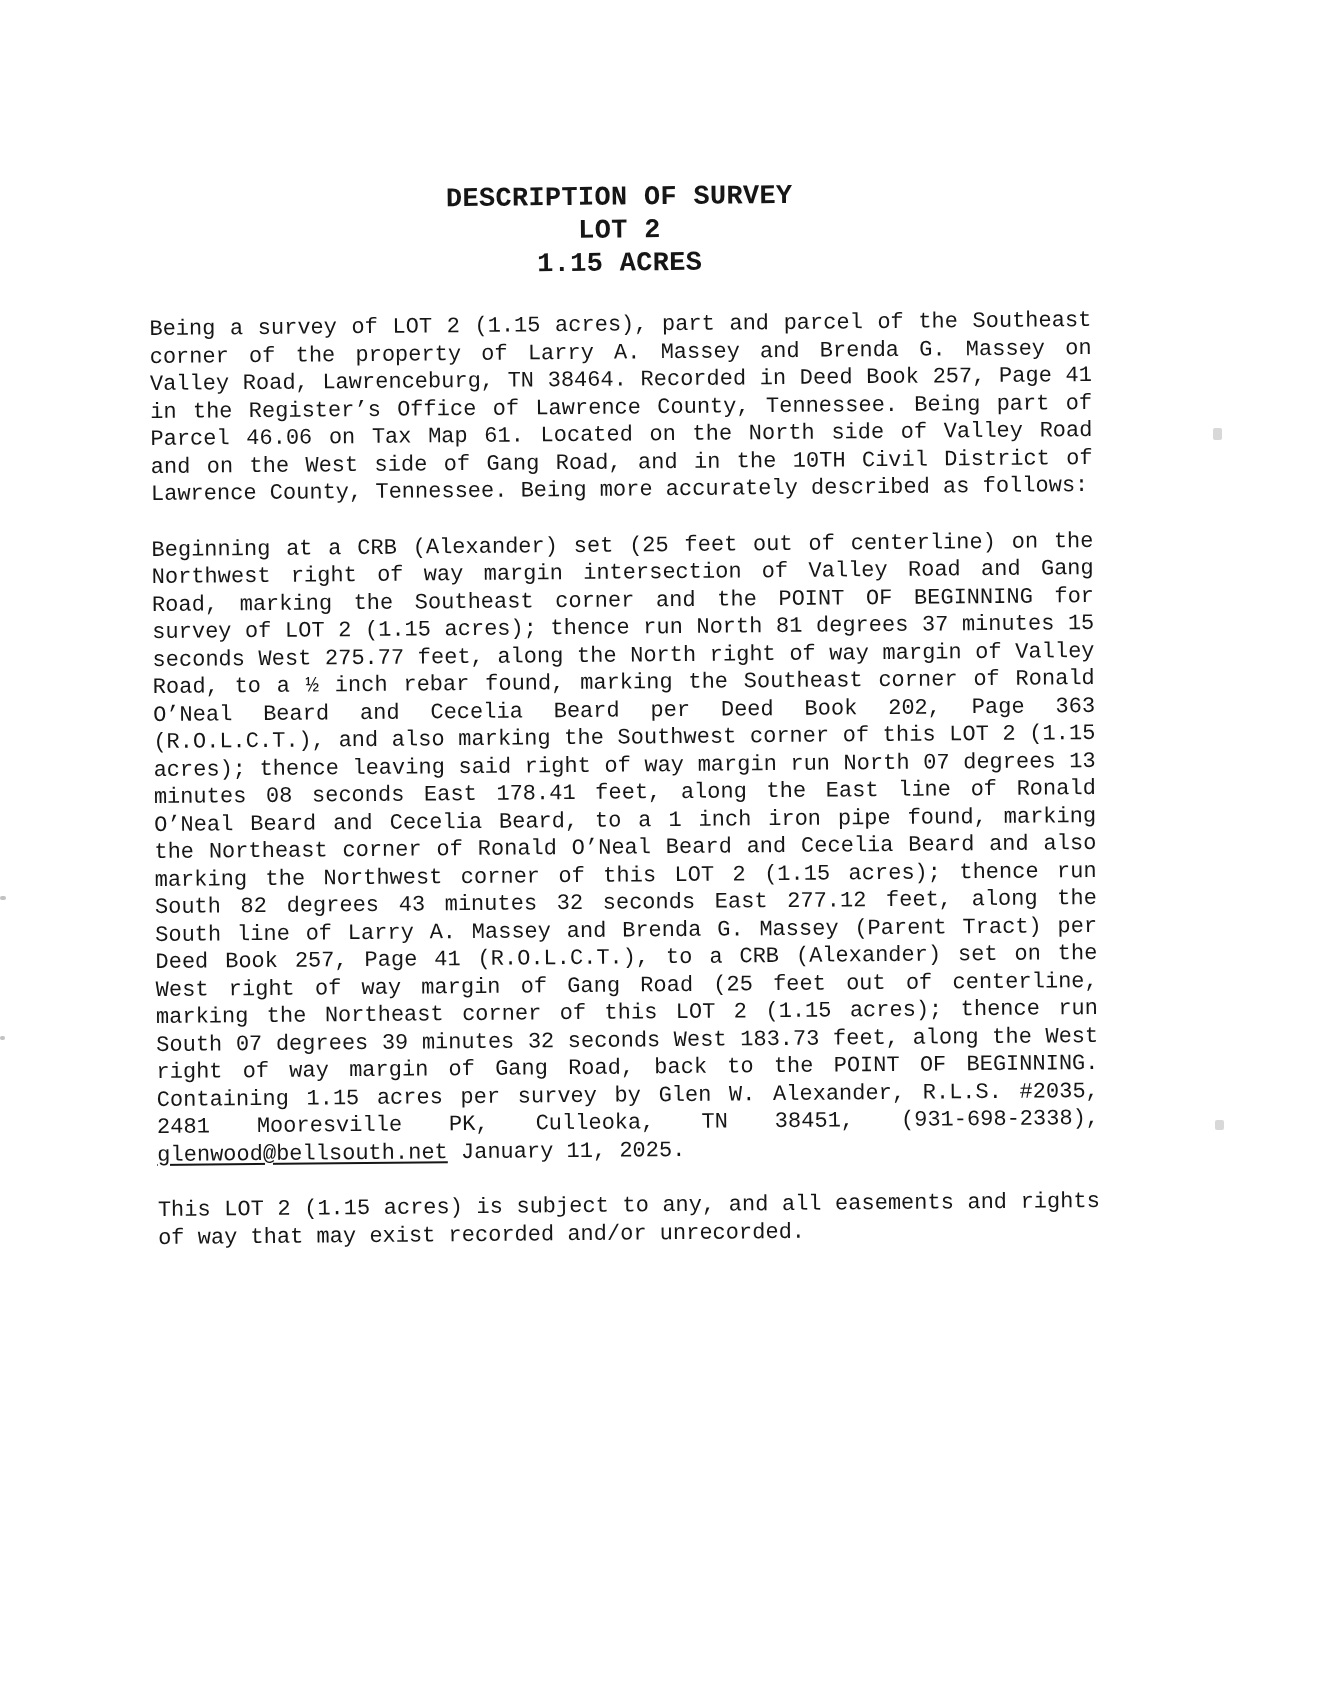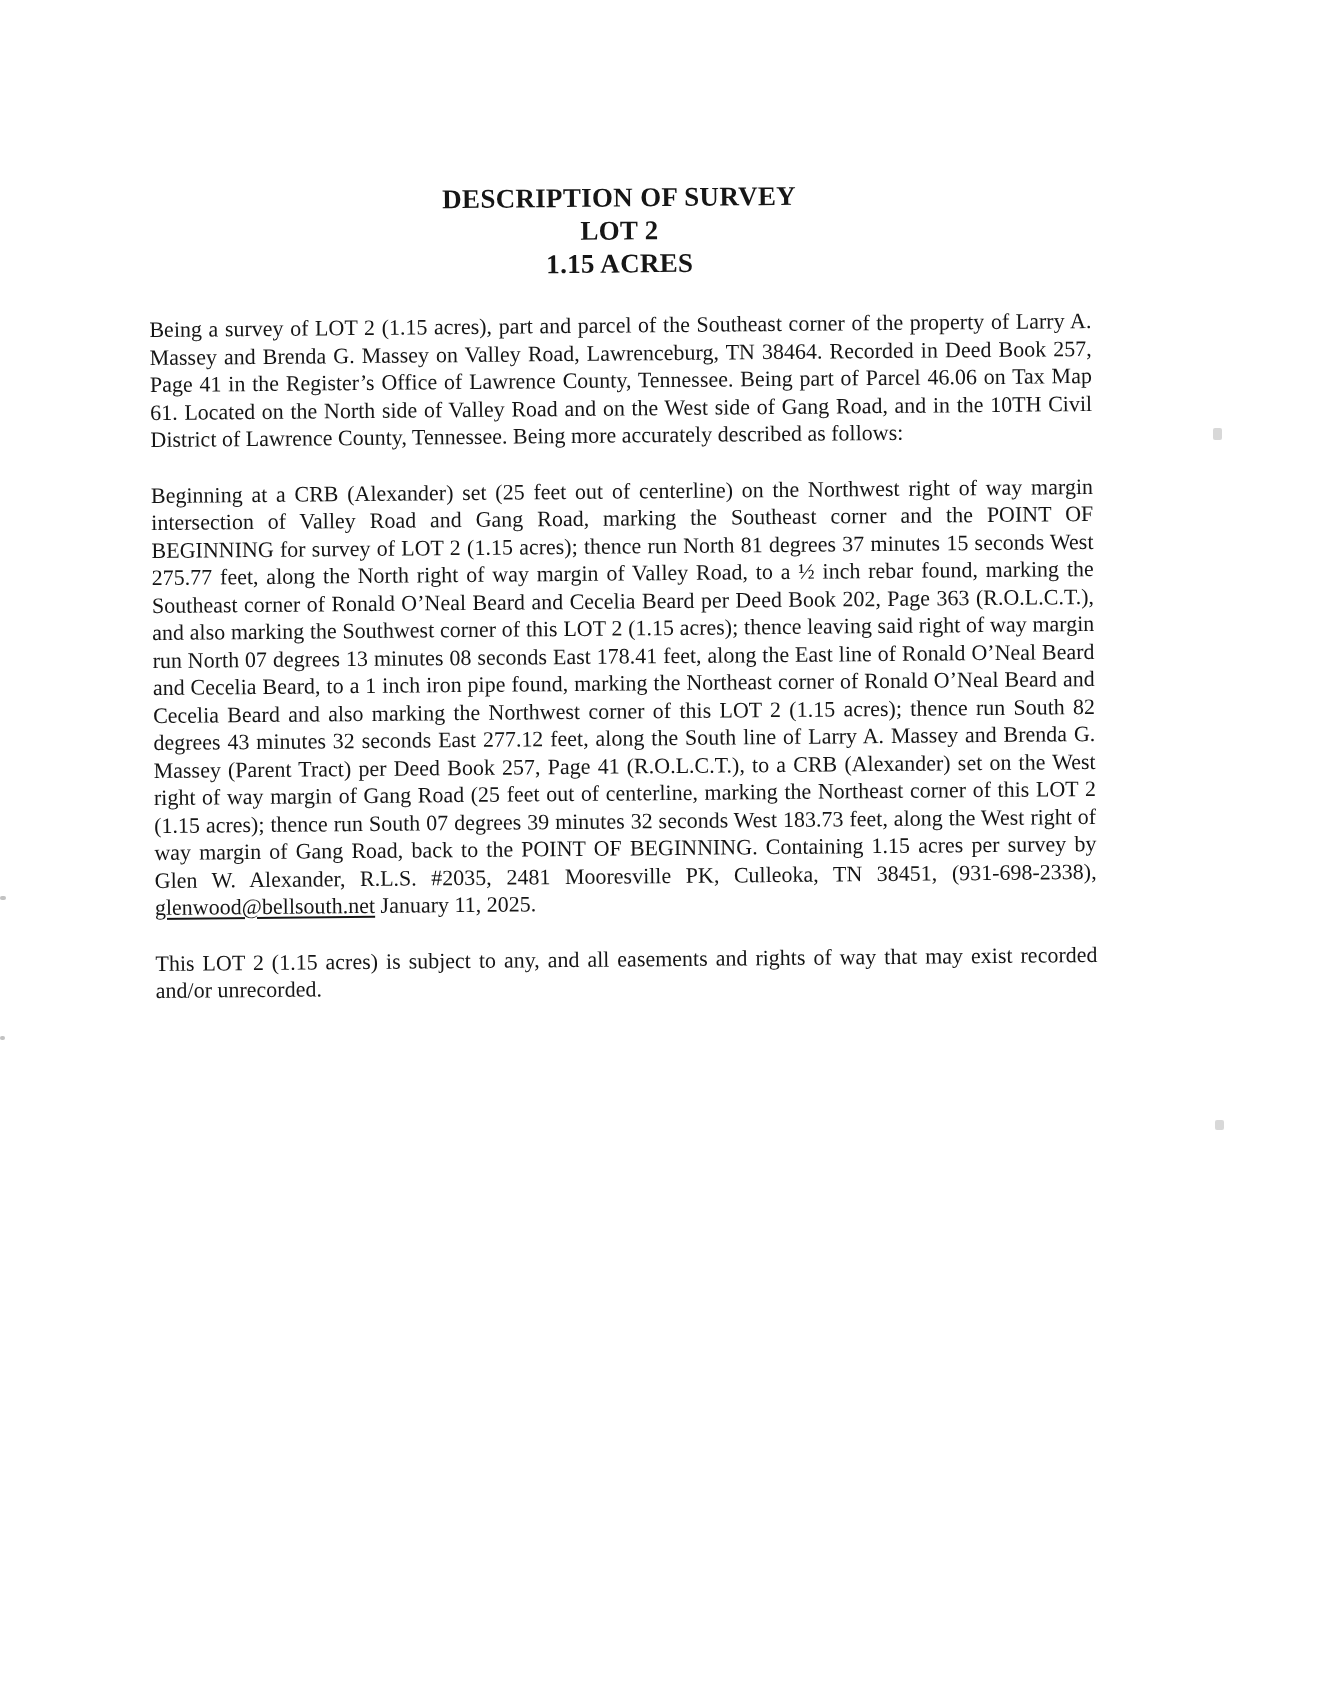--- a/index.html
+++ b/index.html
@@ -6,21 +6,21 @@
     margin: 0;
     padding: 0;
     background: #ffffff;
   }
   .page {
     position: relative;
     width: 1320px;
     height: 1688px;
     background: #ffffff;
     overflow: hidden;
-    font-family: Liberation Serif, serif;
+    font-family: Liberation Mono, monospace;
     color: #161616;
   }
   .doc {
     position: absolute;
     left: 148px;
     top: 186px;
     width: 942px;
     transform: rotate(-0.55deg);
     transform-origin: left top;
   }

